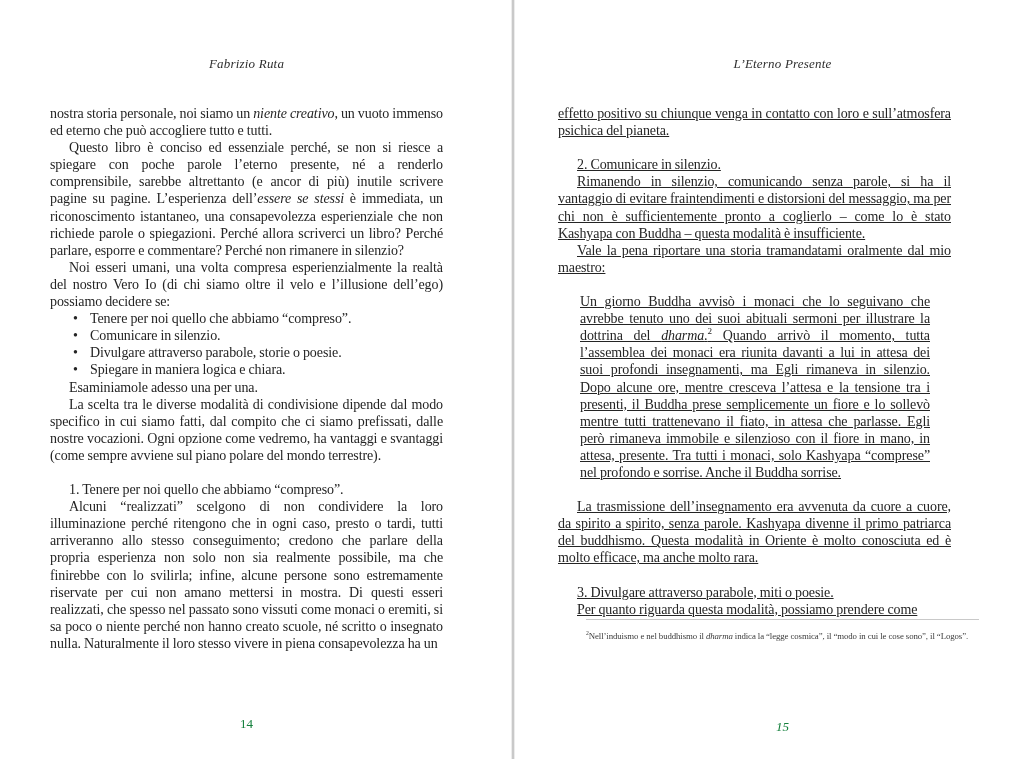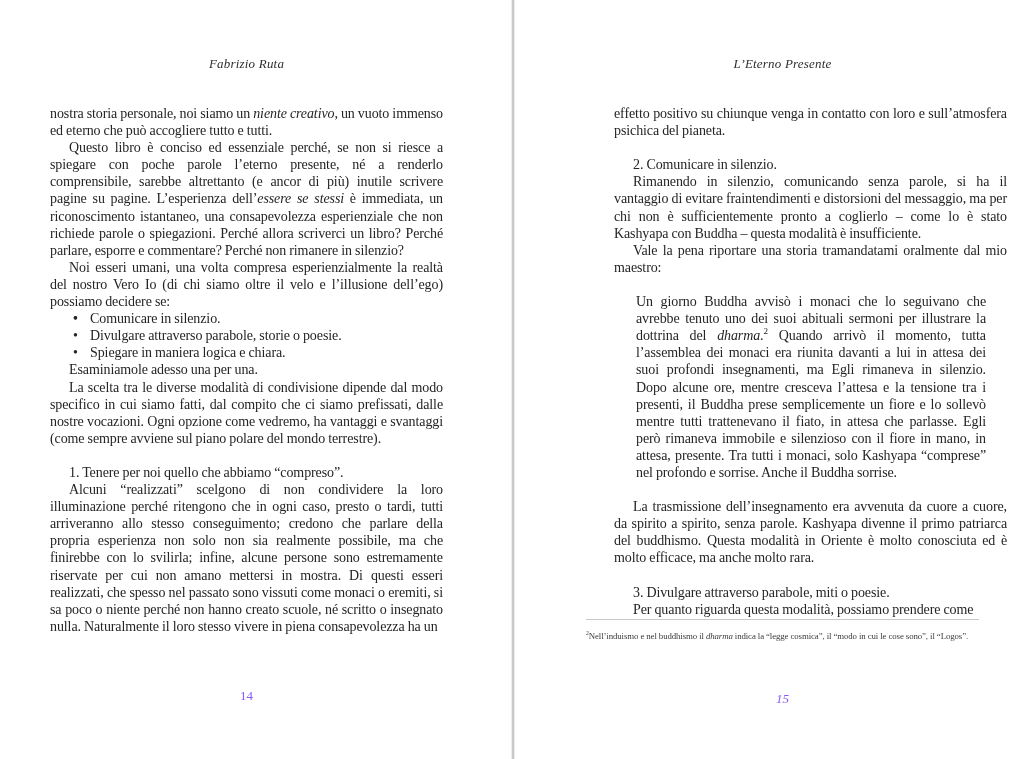--- a/index.html
+++ b/index.html
@@ -34,35 +34,36 @@
     position: absolute;
     top: 105px;
     width: 393px;
     font-size: 14px;
     line-height: 17.1px;
     text-align: justify;
     letter-spacing: -0.1px;
     word-spacing: -0.3px;
   }
   #left-body { left: 50px; }
-  #right-body { left: 614px; }
+  #right-body { left: 558px; text-decoration: underline; }
   .para { margin: 0; }
   .para.ind { text-indent: 19px; }
   .bullet-item { position: relative; padding-left: 40px; }
   .bullet-item .dot { position: absolute; left: 23px; top: 0; }
   .quote { margin-left: 22px; margin-right: 21px; }
   .gap { height: 17.1px; }
   .it { font-style: italic; }
   sup { font-size: 0.65em; vertical-align: super; line-height: 0; }
   .pagenum {
     position: absolute;
     width: 393px;
     text-align: center;
     font-size: 13px;
-    color: #8b5cf6;
+    color: #15803d;
+    margin-top: 28px;
   }
   #lp { left: 50px; top: 688px; }
   #rp { left: 586px; top: 691px; font-style: italic; }
   .footnote-rule {
     position: absolute;
     left: 586px; top: 619px;
     width: 393px; height: 1px;
     background: #c9c9c9;
   }
   .footnote {
@@ -79,21 +80,21 @@
 <body>
 
 <div class="spread">
 
   <div class="page">
     <div class="running-header" id="lh">Fabrizio Ruta</div>
     <div class="body-block" id="left-body">
         <div class="para"><span>nostra storia personale, noi siamo un </span><span class="it">niente creativo</span><span>, un vuoto immenso ed eterno che può accogliere tutto e tutti.</span></div>
         <div class="para ind"><span>Questo libro è conciso ed essenziale perché, se non si riesce a spiegare con poche parole l’eterno presente, né a renderlo comprensibile, sarebbe altrettanto (e ancor di più) inutile scrivere pagine su pagine. L’esperienza dell’</span><span class="it">essere se stessi</span><span> è immediata, un riconoscimento istantaneo, una consapevolezza esperienziale che non richiede parole o spiegazioni. Perché allora scriverci un libro? Perché parlare, esporre e commentare? Perché non rimanere in silenzio?</span></div>
         <div class="para ind"><span>Noi esseri umani, una volta compresa esperienzialmente la realtà del nostro Vero Io (di chi siamo oltre il velo e l’illusione dell’ego) possiamo decidere se:</span></div>
-        <div class="bullet-item"><span class="dot">•</span></div>
+        <div class="bullet-item"><span class="dot">•</span><span><span>Tenere per noi quello che abbiamo “compreso”.</span></span></div>
         <div class="bullet-item"><span class="dot">•</span><span><span>Comunicare in silenzio.</span></span></div>
         <div class="bullet-item"><span class="dot">•</span><span><span>Divulgare attraverso parabole, storie o poesie.</span></span></div>
         <div class="bullet-item"><span class="dot">•</span><span><span>Spiegare in maniera logica e chiara.</span></span></div>
         <div class="para ind"><span>Esaminiamole adesso una per una.</span></div>
         <div class="para ind"><span>La scelta tra le diverse modalità di condivisione dipende dal modo specifico in cui siamo fatti, dal compito che ci siamo prefissati, dalle nostre vocazioni. Ogni opzione come vedremo, ha vantaggi e svantaggi (come sempre avviene sul piano polare del mondo terrestre).</span></div>
         <div class="gap"></div>
         <div class="para ind"><span>1. Tenere per noi quello che abbiamo “compreso”.</span></div>
         <div class="para ind"><span>Alcuni “realizzati” scelgono di non condividere la loro illuminazione perché ritengono che in ogni caso, presto o tardi, tutti arriveranno allo stesso conseguimento; credono che parlare della propria esperienza non solo non sia realmente possibile, ma che finirebbe con lo svilirla; infine, alcune persone sono estremamente riservate per cui non amano mettersi in mostra. Di questi esseri realizzati, che spesso nel passato sono vissuti come monaci o eremiti, si sa poco o niente perché non hanno creato scuole, né scritto o insegnato nulla. Naturalmente il loro stesso vivere in piena consapevolezza ha un</span></div>
       </div>
     <div class="pagenum" id="lp">14</div>

